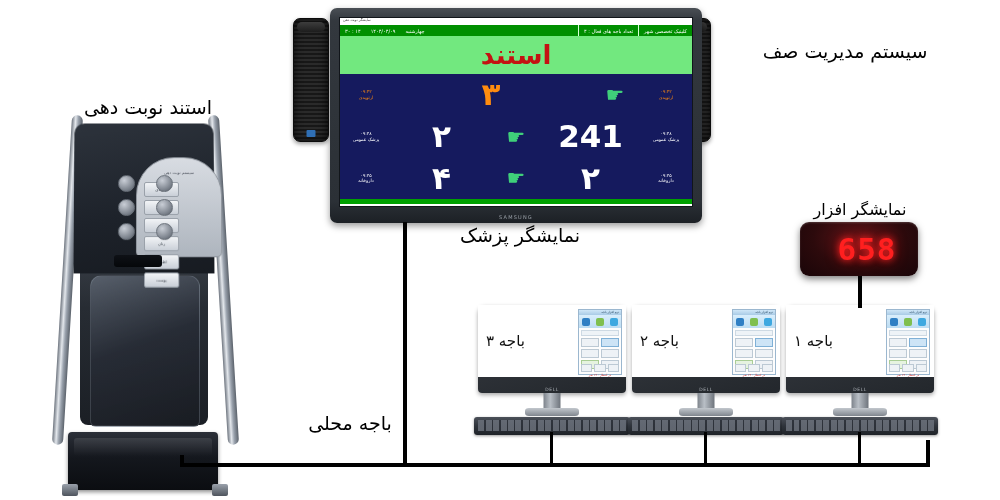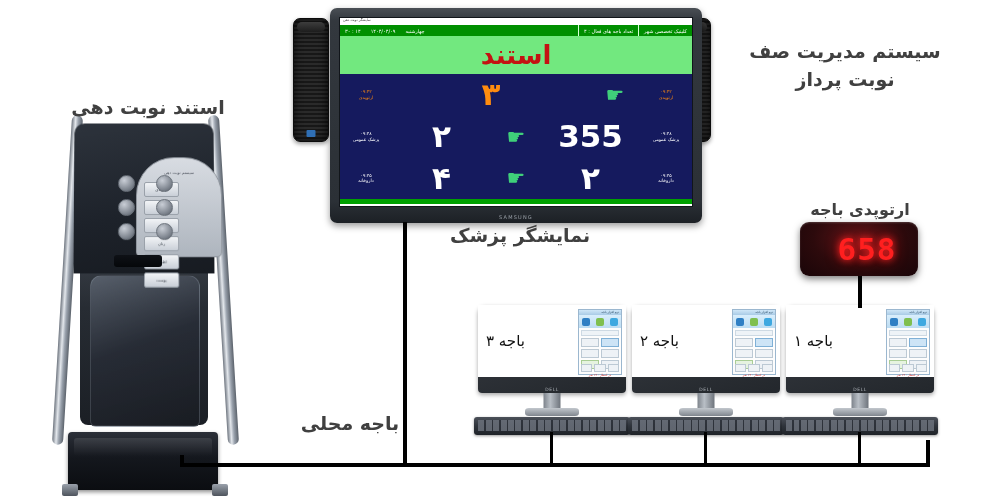--- a/index.html
+++ b/index.html
@@ -5,22 +5,22 @@
   html,body{margin:0;padding:0;}
   body{
     width:1000px;height:500px;position:relative;overflow:hidden;
     background:#ffffff;
     font-family:"DejaVu Sans","Liberation Sans",sans-serif;
   }
   .abs{position:absolute;}
 
   
   .lbl{
-    font-size:19px;color:#404040;direction:rtl;text-align:center;
-    line-height:1.45;white-space:nowrap;font-weight:bold;
+    font-size:19px;color:#000000;direction:rtl;text-align:center;
+    line-height:1.45;white-space:nowrap;
   }
   .lbl-sm{font-size:16px;}
 
   
   .line-h{background:#000;height:4px;}
   .line-v{background:#000;width:4px;}
   .line-v-thin{background:#000;width:3px;}
 
   
   #kiosk{left:40px;top:115px;width:210px;height:375px;}
@@ -312,21 +312,21 @@
             <div class="rs1 c-orange">۰۹:۴۲</div>
             <div class="rs2 c-orange">ارتوپدی</div>
           </div>
         </div>
 
         <div class="tv-row">
           <div class="r-side">
             <div class="rs1 c-white">۰۹:۳۸</div>
             <div class="rs2 c-white">پزشک عمومی</div>
           </div>
-          <div class="r-num c-white">355</div>
+          <div class="r-num c-white">241</div>
           <div class="r-hand">☛</div>
           <div class="r-counter c-white">۲</div>
           <div class="r-side">
             <div class="rs1 c-white">۰۹:۳۸</div>
             <div class="rs2 c-white">پزشک عمومی</div>
           </div>
         </div>
 
         <div class="tv-row">
           <div class="r-side">
@@ -347,24 +347,23 @@
       <div class="tv-greenfoot"></div>
     </div>
     <div class="tv-brand">SAMSUNG</div>
   </div>
 </div>
 
 <div class="abs lbl" style="left:420px;top:222px;width:200px;">نمایشگر پزشک</div>
 
 <div class="abs lbl" style="left:715px;top:38px;width:260px;text-align:center;">
   <div>سیستم مدیریت صف</div>
-  <div>نوبت پرداز</div>
-</div>
-
-<div class="abs lbl lbl-sm" style="left:795px;top:198px;width:130px;">ارتوپدی باجه</div>
+</div>
+
+<div class="abs lbl lbl-sm" style="left:795px;top:198px;width:130px;">نمایشگر افزار</div>
 
 <div id="led" class="abs">
   <div class="led-case"></div>
   <div class="led-digits">658</div>
 </div>
 
 <div class="pc abs" style="left:478px;top:305px;">
   <div class="pc-bezel">
     <div class="pc-screen">
       <div class="pc-label">باجه ۳</div>

